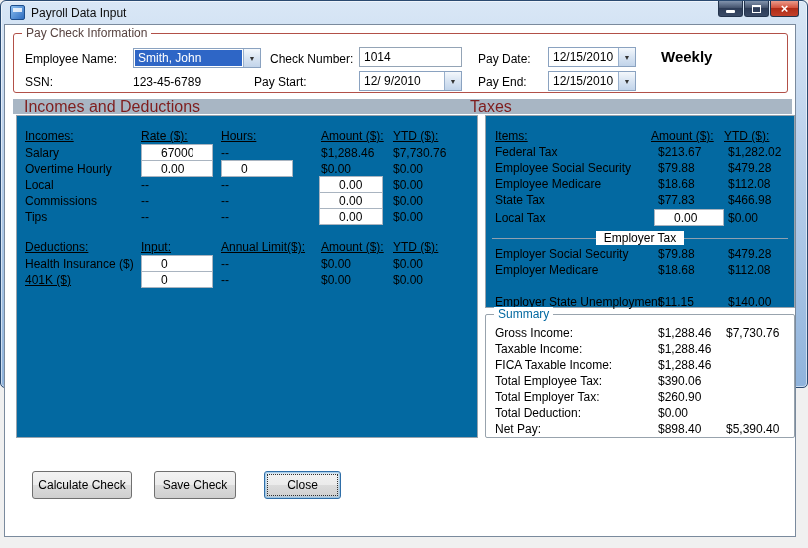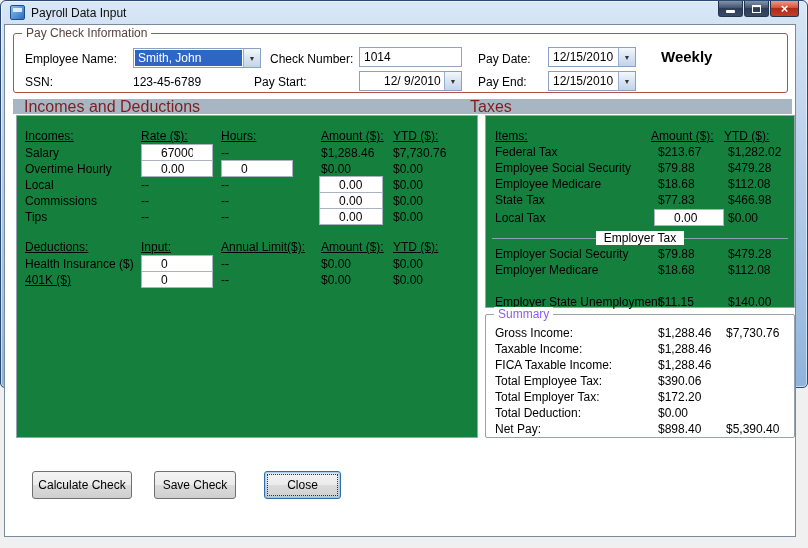--- a/index.html
+++ b/index.html
@@ -25,42 +25,42 @@
   .glyph-max { width:9px; height:8px; border:1px solid #fff; border-top:2px solid #fff; }
   .glyph-x { color:#fff; font-weight:bold; font-size:13px; line-height:13px; }
 
   .client { position:absolute; left:3px; top:23px; width:792px; height:513px;
     background:#fff; border:1px solid #7a8a9d; }
 
   
   .groupbox { position:absolute; border:1px solid #b25048; border-radius:3px; }
   .gb-label { position:absolute; top:-8px; left:8px; background:#fff; padding:0 4px; font-size:12px; color:#574340; white-space:nowrap; }
   .groupbox.gray { border-color:#98a3ad; border-radius:2px; }
-  .groupbox.gray > .gb-label { color:#8b5cf6; }
+  .groupbox.gray > .gb-label { color:#0369a1; }
 
   .flabel { position:absolute; font-size:12px; white-space:nowrap; }
   .bigbold { font-size:15px; font-weight:bold; }
 
   
   .tinput { position:absolute; height:20px; border:1px solid #94a4b6; background:#fff;
     padding:2px 4px; font-size:12px; font-family:inherit; }
   .cell-input { position:absolute; top:-2px; height:17px; border:1px solid #a9b4c0; background:#fff;
     padding:1px 19px; font-size:12px; font-family:inherit; }
   .combo { position:absolute; height:20px; border:1px solid #8aa2c0; background:#fff; display:flex; }
   .combo .txt { flex:1; padding:2px 4px; font-size:12px; white-space:nowrap; overflow:hidden; }
   .combo.sel .txt { background:#2e66c6; color:#fff; margin:1px; padding:1px 3px; }
   .combo .arrow { width:17px; border-left:1px solid #99b0cc; font-size:7px; color:#333;
     background:linear-gradient(to bottom,#f4f8fc,#d8e4f2 50%,#c2d4ea);
     display:flex; align-items:center; justify-content:center; }
 
   
   .sect-bar { position:absolute; left:8px; top:74px; width:779px; height:15px;
     background:#a8b6c4; color:#7f1d1d; font-size:16px; line-height:15px; padding-left:11px; }
   .sect-bar .right-cap { position:absolute; left:457px; top:0; }
-  .panel { position:absolute; background:#15803d; border:1px solid #98a3ad; }
+  .panel { position:absolute; background:#0369a1; border:1px solid #98a3ad; }
   .prow { position:absolute; left:0; width:100%; height:14px; font-size:12px; line-height:14px; white-space:nowrap; }
   .prow span { position:absolute; top:0; }
   .u { text-decoration:underline; }
 
   .lp .cn { left:8px; } .lp .c1 { left:124px; } .lp .c2 { left:204px; } .lp .c3 { left:304px; } .lp .c4 { left:376px; }
   .tp .ti { left:9px; } .tp .ta { left:172px; } .tp .ty { left:242px; }
   .tp .tah { left:165px; } .tp .tyh { left:238px; }
   .sm .si { left:9px; } .sm .sa { left:172px; } .sm .sy { left:240px; }
 
   .emp-hdr { position:absolute; left:6px; right:6px; height:14px; text-align:center; font-size:12px; }
@@ -105,21 +105,21 @@
         <span class="arrow">▼</span>
       </div>
 
       <span class="flabel" style="left:11px;top:41px;">SSN:</span>
       <span class="flabel" style="left:119px;top:41px;">123-45-6789</span>
 
       <span class="flabel" style="left:256px;top:18px;">Check Number:</span>
       <input class="tinput" style="left: 345px; top: 13px; width: 103px;" value="1014">
 
       <span class="flabel" style="left:240px;top:41px;">Pay Start:</span>
-      <div class="combo" style="left:345px;top:37px;width:103px;padding-left:20px;">
+      <div class="combo" style="left:345px;top:37px;width:103px;">
         <span class="txt">12/ 9/2010</span>
         <span class="arrow">▼</span>
       </div>
 
       <span class="flabel" style="left:464px;top:18px;">Pay Date:</span>
       <div class="combo" style="left:534px;top:13px;width:88px;">
         <span class="txt">12/15/2010</span>
         <span class="arrow">▼</span>
       </div>
 
@@ -283,21 +283,21 @@
         <span class="sa">$1,288.46</span>
         <span class="sy"></span>
       </div>
       <div class="prow" style="top:59px;">
         <span class="si">Total Employee Tax:</span>
         <span class="sa">$390.06</span>
         <span class="sy"></span>
       </div>
       <div class="prow" style="top:75px;">
         <span class="si">Total Employer Tax:</span>
-        <span class="sa">$172.20</span>
+        <span class="sa">$260.90</span>
         <span class="sy"></span>
       </div>
       <div class="prow" style="top:91px;">
         <span class="si">Total Deduction:</span>
         <span class="sa">$0.00</span>
         <span class="sy"></span>
       </div>
       <div class="prow" style="top:107px;">
         <span class="si">Net Pay:</span>
         <span class="sa">$898.40</span>

